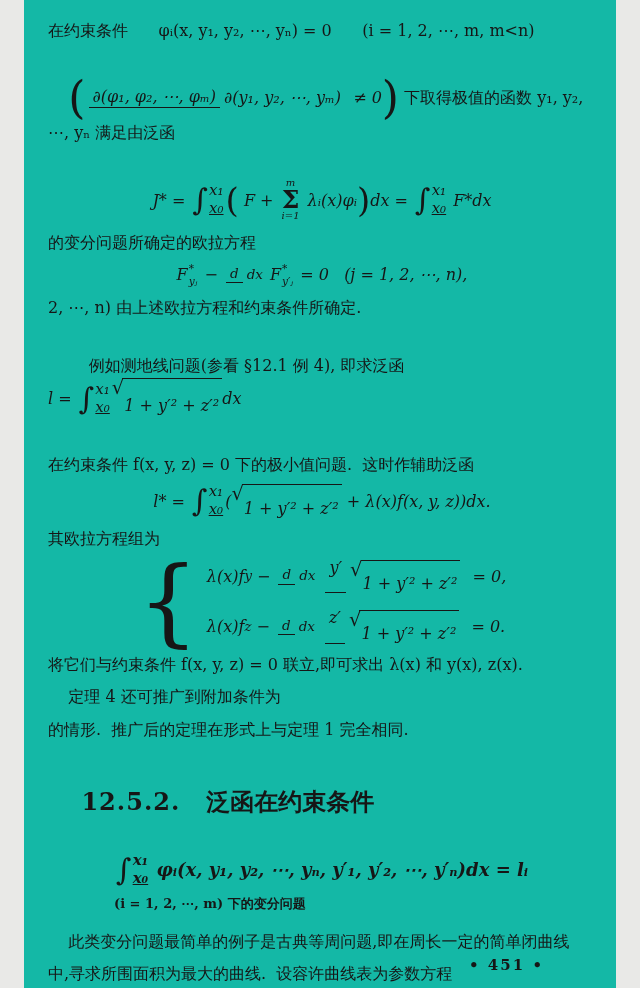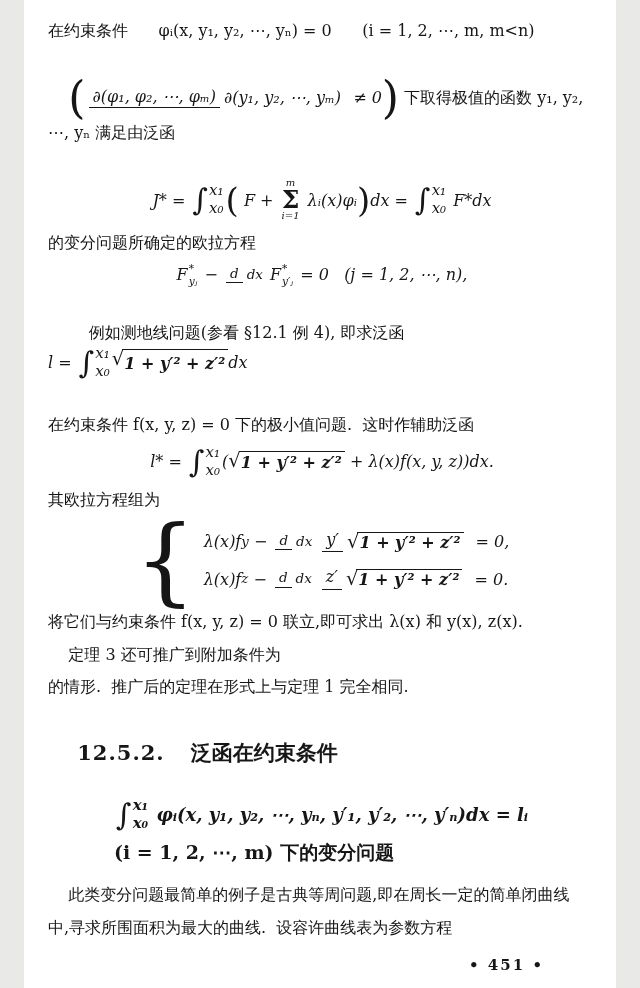--- a/index.html
+++ b/index.html
@@ -2,62 +2,62 @@
 <html><head>
 <meta charset="utf-8">
 <style>
   html,body { margin:0; padding:0; background:#e9e9e7; }
   .page {
     position:relative;
     width:592px; height:988px;
     margin:0 auto;
     box-sizing:border-box;
     padding:18px 20px 0 24px;
-    background:#ffffff;
+    background:#14b8a6;
     color:#161616;
     font-family:"DejaVu Serif","Liberation Serif",serif;
     font-size:16px;
     overflow:hidden;
   }
   p { margin:0 0 7px; line-height:1.6; white-space:pre-wrap; }
   .formula { text-align:center; margin:2px 0 8px; line-height:1.2; }
   .mrow { display:inline-flex; align-items:center; vertical-align:middle; white-space:pre; }
   
   .intg { display:inline-flex; align-items:center; vertical-align:middle; margin:0 2px; }
   .int-g { font-size:30px; line-height:1; font-weight:400; }
   .lims { display:inline-flex; flex-direction:column; justify-content:space-between; height:34px; font-size:15px; line-height:1; margin-left:1px; }
   .lim-up { align-self:flex-start; }
-  .lim-dn { align-self:flex-start; margin-bottom:1px; }
+  .lim-dn { align-self:flex-start; margin-bottom:1px;text-decoration:underline; }
   
   .frac { display:inline-flex; text-align:center; vertical-align:middle; margin:0 3px; line-height:1.15; }
   .frac .num { border-bottom:1.4px solid #161616; padding:0 4px 1px; }
   .frac .den { padding:1px 4px 0; }
   .frac.small { font-size:13.5px; font-style:italic; }
   
   .sum { display:inline-flex; flex-direction:column; align-items:center; vertical-align:middle; font-size:10px; line-height:1.05; margin:0 3px; }
   .sum .sigma { font-size:25px; line-height:0.9; font-weight:bold; }
   
   .sqrt { display:inline-flex; align-items:stretch; vertical-align:middle; }
   .sqrt-g { font-size:1.22em; line-height:1.05; margin-right:-2px; }
-  .rad { border-top:1.4px solid #161616; padding:1px 3px 0 2px;font-weight:bold; }
+  .rad { border-top:1.4px solid #161616; padding:14px 3px 0 2px; }
   
   .supsub { display:inline-flex; flex-direction:column; align-items:flex-start; font-size:10.5px; line-height:1.15; vertical-align:middle; margin:0 2px 0 1px; }
   .bigp { font-size:34px; font-weight:300; line-height:1; vertical-align:middle; }
   .bigp2 { font-size:44px; font-weight:200; line-height:1; vertical-align:middle; }
   .it { font-style:italic; }
   
   .sys { display:inline-flex; align-items:center; text-align:left; }
   .brace { font-size:96px; font-weight:100; line-height:0.85; margin-right:8px; }
   .sys-col { display:inline-flex; flex-direction:column; gap:16px; }
   .sys-row { display:inline-flex; align-items:center; white-space:pre; }
   
-  .heading { font-size:21px; font-weight:bold; margin:14px 0 6px; white-space:pre-wrap; }
+  .heading { font-size:24px; font-weight:bold; margin:14px 0 6px; white-space:pre-wrap; }
   .heading .sec-no { letter-spacing:1px; margin-right:26px; }
   .head-formula { font-size:18px; font-weight:bold; margin:0 0 4px 66px; }
-  .head-sub { font-size:19px; font-weight:bold; margin:8px 0 16px 66px; white-space:pre-wrap; }
+  .head-sub { font-size:13px; font-weight:bold; margin:8px 0 16px 66px; white-space:pre-wrap; }
   .footer { position:absolute; right:72px; bottom:14px; font-weight:bold; font-size:15px; letter-spacing:2px;margin-left:23px; }
 </style>
 </head>
 <body>
 
 <div class="page">
 
   <p>在约束条件      φᵢ(x, y₁, y₂, ⋯, yₙ) = 0      (i = 1, 2, ⋯, m, m&lt;n)</p>
 
   <p>
@@ -67,20 +67,21 @@
   <div class="formula">
     <span class="mrow"><span class="it">J* = </span><span class="intg"><span class="int-g">∫</span><span class="lims"><span class="lim-up it">x₁</span><span class="lim-dn it">x₀</span></span></span><span class="bigp">(</span><span class="it"> F + </span><span class="sum"><span class="it">m</span><span class="sigma">Σ</span><span class="it">i=1</span></span><span class="it"> λᵢ(x)φᵢ</span><span class="bigp">)</span><span class="it">dx = </span><span class="intg"><span class="int-g">∫</span><span class="lims"><span class="lim-up it">x₁</span><span class="lim-dn it">x₀</span></span></span><span class="it"> F*dx</span></span>
   </div>
 
   <p>的变分问题所确定的欧拉方程</p>
 
   <div class="formula">
     <span class="mrow"><span class="it">F</span><span class="supsub"><span>*</span><span class="it">yⱼ</span></span><span> − </span><span class="frac small"><span class="num">d</span><span class="den">dx</span></span><span class="it">F</span><span class="supsub"><span>*</span><span class="it">y′ⱼ</span></span><span class="it"> = 0   (j = 1, 2, ⋯, n),</span></span>
   </div>
 
+  <p>2, ⋯, n) 由上述欧拉方程和约束条件所确定.</p>
 
   <p>
     <span>    例如测地线问题(参看 §12.1 例 4), 即求泛函 </span><span class="mrow"><span class="it">l = </span><span class="intg"><span class="int-g">∫</span><span class="lims"><span class="lim-up it">x₁</span><span class="lim-dn it">x₀</span></span></span><span class="sqrt"><span class="sqrt-g">√</span><span class="rad it">1 + y′² + z′²</span></span><span class="it">dx</span></span>
   </p>
 
   <p>在约束条件 f(x, y, z) = 0 下的极小值问题.  这时作辅助泛函</p>
 
   <div class="formula">
     <span class="mrow"><span class="it">l* = </span><span class="intg"><span class="int-g">∫</span><span class="lims"><span class="lim-up it">x₁</span><span class="lim-dn it">x₀</span></span></span><span class="it">(</span><span class="sqrt"><span class="sqrt-g">√</span><span class="rad it">1 + y′² + z′²</span></span><span class="it"> + λ(x)f(x, y, z))dx.</span></span>
   </div>
@@ -91,21 +92,21 @@
     <span class="sys">
       <span class="brace">{</span>
       <span class="sys-col">
         <span class="sys-row"><span class="it">λ(x)f</span><sub class="it">y</sub><span> − </span><span class="frac small"><span class="num">d</span><span class="den">dx</span></span><span class="frac"><span class="num it">y′</span><span class="den"><span class="sqrt"><span class="sqrt-g">√</span><span class="rad it">1 + y′² + z′²</span></span></span></span><span class="it"> = 0,</span></span>
         <span class="sys-row"><span class="it">λ(x)f</span><sub class="it">z</sub><span> − </span><span class="frac small"><span class="num">d</span><span class="den">dx</span></span><span class="frac"><span class="num it">z′</span><span class="den"><span class="sqrt"><span class="sqrt-g">√</span><span class="rad it">1 + y′² + z′²</span></span></span></span><span class="it"> = 0.</span></span>
       </span>
     </span>
   </div>
 
   <p>将它们与约束条件 f(x, y, z) = 0 联立,即可求出 λ(x) 和 y(x), z(x).</p>
-  <p>    定理 3 还可推广到附加条件为</p>
+  <p>    定理 4 还可推广到附加条件为</p>
   <p>的情形.  推广后的定理在形式上与定理 1 完全相同.</p>
 
   <div class="heading">
     <span class="sec-no">12.5.2.</span><span>泛函在约束条件</span>
   </div>
   <div class="head-formula">
     <span class="mrow"><span class="intg"><span class="int-g">∫</span><span class="lims"><span class="lim-up it">x₁</span><span class="lim-dn it">x₀</span></span></span><span class="it"> φᵢ(x, y₁, y₂, ⋯, yₙ, y′₁, y′₂, ⋯, y′ₙ)dx = lᵢ</span></span>
   </div>
   <div class="head-sub">(i = 1, 2, ⋯, m) 下的变分问题</div>
 

